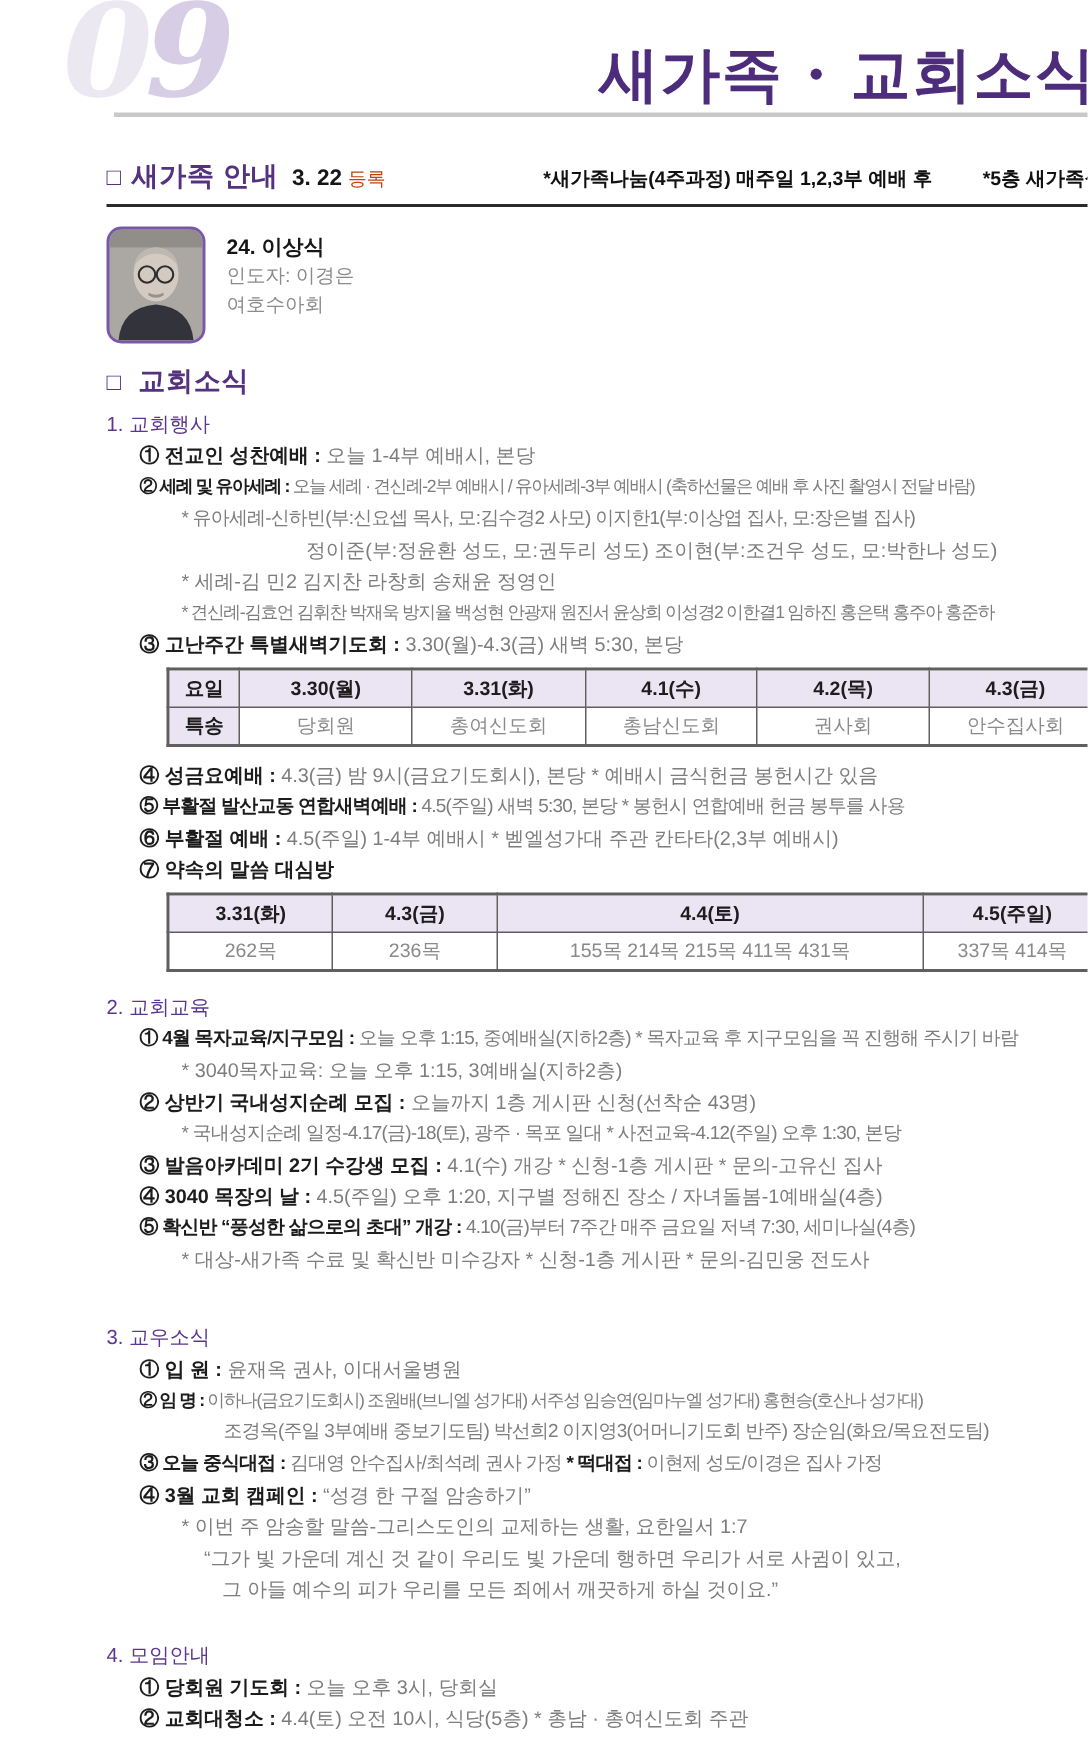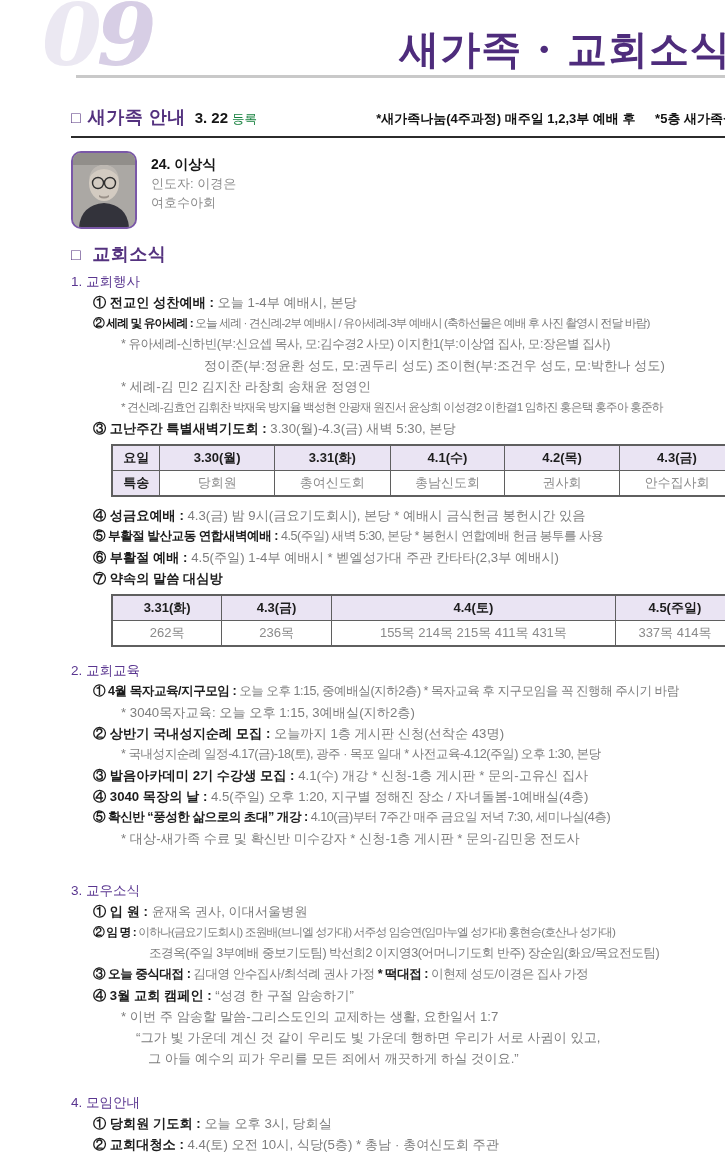--- a/index.html
+++ b/index.html
@@ -24,23 +24,23 @@
   
   .content{padding:0 25px 0 35px;}
   
   .nc-head{
     display:flex;align-items:baseline;margin-top:27px;
     border-bottom:2px solid #2b2b2b;padding-bottom:7px;
   }
   .nc-sq{color:#54327f;font-size:16px;font-weight:bold;margin-right:7px;}
   .nc-title{color:#54327f;font-size:18px;font-weight:bold;letter-spacing:0.5px;}
   .nc-date{color:#161616;font-size:15px;font-weight:bold;margin-left:9px;}
-  .nc-reg{color:#15803d;font-size:12.5px;margin-left:4px;}
+  .nc-reg{color:#c2410c;font-size:12.5px;margin-left:4px;}
   .nc-notes{margin-left:auto;font-size:13px;font-weight:bold;color:#111;}
-  .nc-notes span{margin-left:16px;}
+  .nc-notes span{margin-left:30px;}
   
   .member{display:flex;margin-top:13px;}
   .photo{
     width:62px;height:74px;border:2px solid #7a58a8;border-radius:10px;
     overflow:hidden;background:#aba8a4;flex:none;
   }
   .photo svg{display:block;}
   .minfo{margin-left:14px;padding-top:3px;}
   .mname{font-size:14px;font-weight:bold;color:#161616;line-height:20px;}
   .mrow{font-size:13px;color:#8b8b8b;line-height:19px;}

